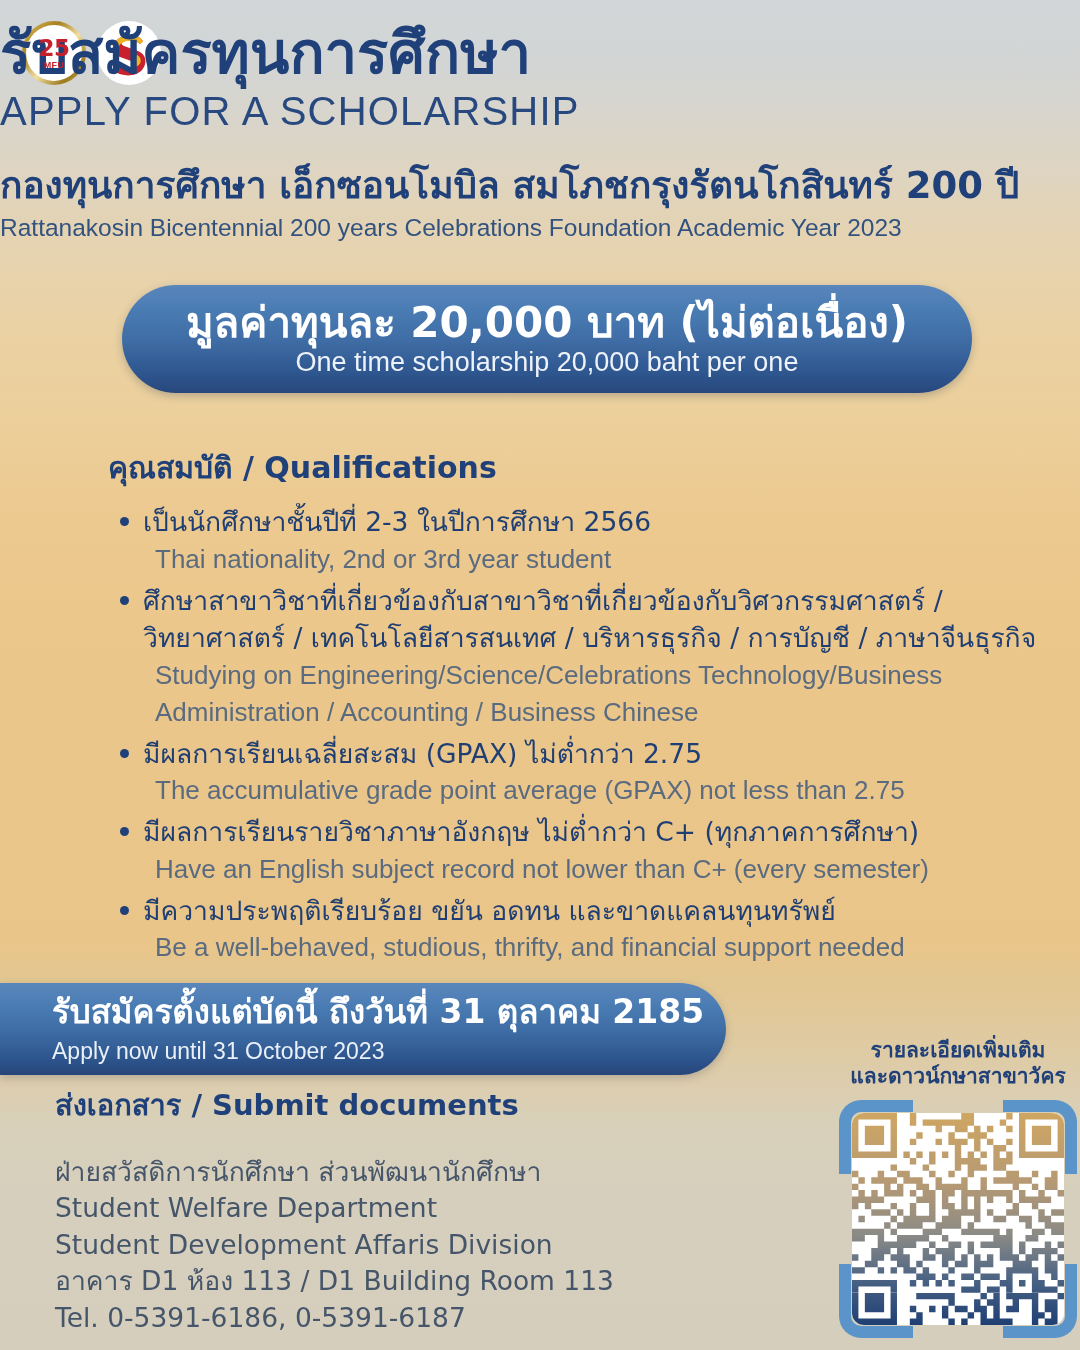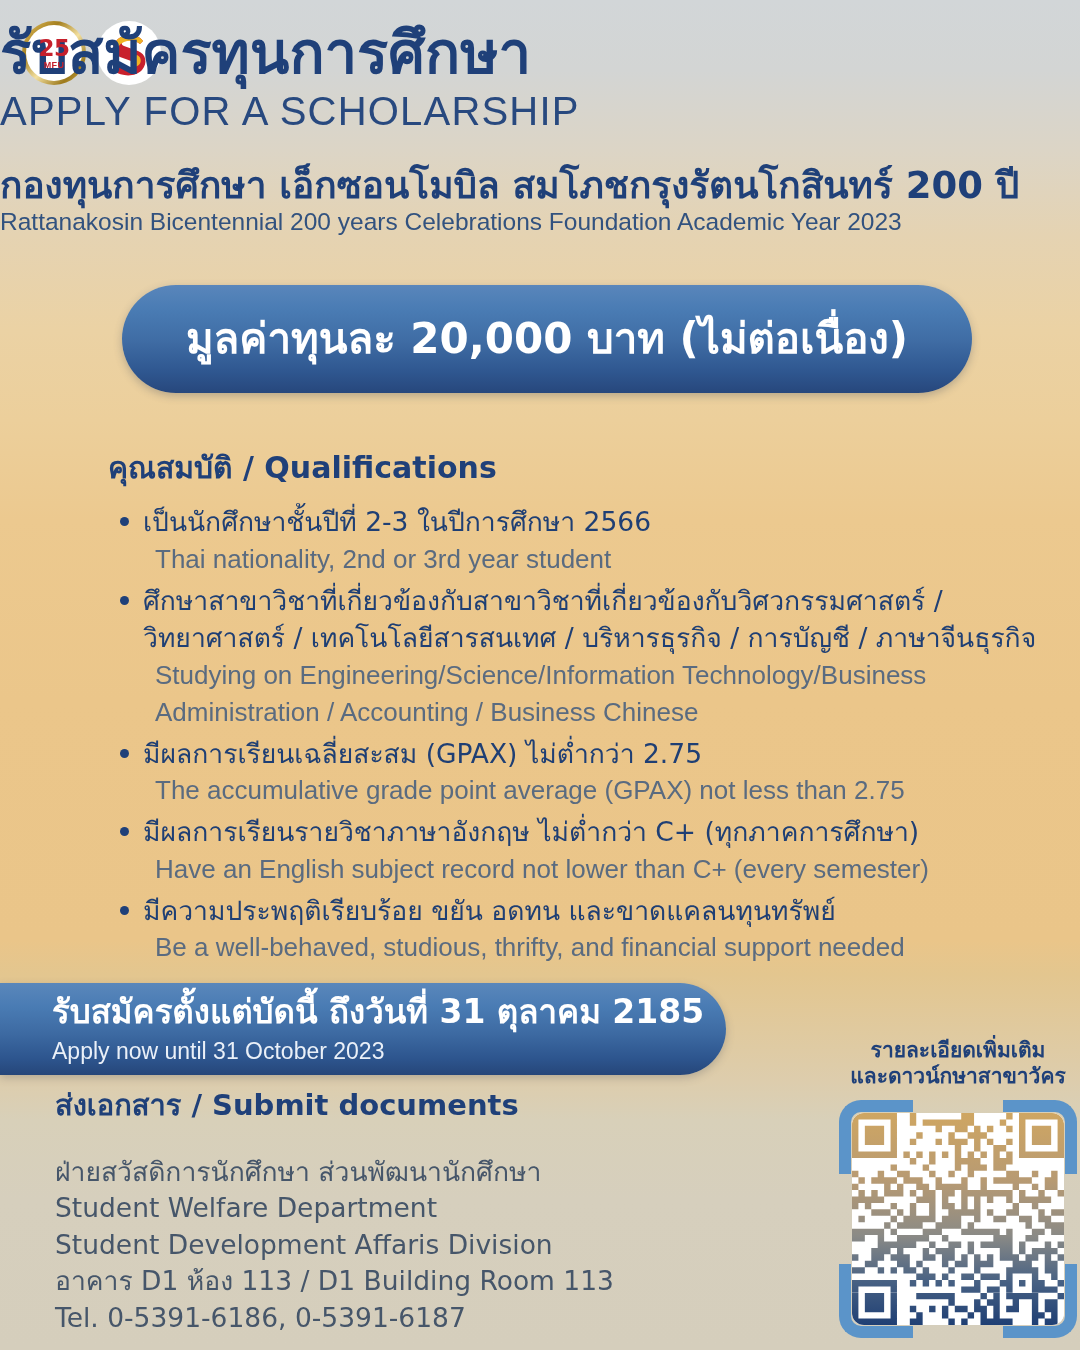--- a/index.html
+++ b/index.html
@@ -126,20 +126,21 @@
 
   .subhead-th {
     margin-top: 32px;
     font-size: 37px;
     font-weight: 700;
     color: #1f4079;
     line-height: 1.15;
     font-family: "DejaVu Sans", "Liberation Sans", sans-serif;
   }
   .subhead-en {
+    margin-top: 6px;
     font-size: 24.5px;
     font-weight: 400;
     color: #32527f;
     line-height: 1.2;
   }
 
   
   .amount-pill {
     position: absolute;
     top: 285px;
@@ -343,35 +344,36 @@
 
   <div class="header">
     <div class="title-th">รับสมัครทุนการศึกษา</div>
     <div class="title-en">APPLY FOR A SCHOLARSHIP</div>
     <div class="subhead-th">กองทุนการศึกษา เอ็กซอนโมบิล สมโภชกรุงรัตนโกสินทร์ 200 ปี</div>
     <div class="subhead-en">Rattanakosin Bicentennial 200 years Celebrations Foundation Academic Year 2023</div>
   </div>
 
   <div class="amount-pill">
     <div class="amount-th">มูลค่าทุนละ 20,000 บาท (ไม่ต่อเนื่อง)</div>
+    <div class="amount-en">One time scholarship 20,000 baht per one</div>
   </div>
 
   <div class="qual">
     <div class="qual-heading">คุณสมบัติ / Qualifications</div>
     <ul class="qual-list">
       <li class="qual-item">
         <span class="qual-bullet"></span>
         <div class="ln-th">เป็นนักศึกษาชั้นปีที่ 2-3 ในปีการศึกษา 2566</div>
         <div class="ln-en">Thai nationality, 2nd or 3rd year student</div>
       </li>
       <li class="qual-item">
         <span class="qual-bullet"></span>
         <div class="ln-th">ศึกษาสาขาวิชาที่เกี่ยวข้องกับสาขาวิชาที่เกี่ยวข้องกับวิศวกรรมศาสตร์ /</div>
         <div class="ln-th">วิทยาศาสตร์ / เทคโนโลยีสารสนเทศ / บริหารธุรกิจ / การบัญชี / ภาษาจีนธุรกิจ</div>
-        <div class="ln-en">Studying on Engineering/Science/Information Technology/Business</div>
+        <div class="ln-en">Studying on Engineering/Science/Celebrations Technology/Business</div>
         <div class="ln-en">Administration / Accounting / Business Chinese</div>
       </li>
       <li class="qual-item">
         <span class="qual-bullet"></span>
         <div class="ln-th">มีผลการเรียนเฉลี่ยสะสม (GPAX) ไม่ต่ำกว่า 2.75</div>
         <div class="ln-en">The accumulative grade point average (GPAX) not less than 2.75</div>
       </li>
       <li class="qual-item">
         <span class="qual-bullet"></span>
         <div class="ln-th">มีผลการเรียนรายวิชาภาษาอังกฤษ ไม่ต่ำกว่า C+ (ทุกภาคการศึกษา)</div>

